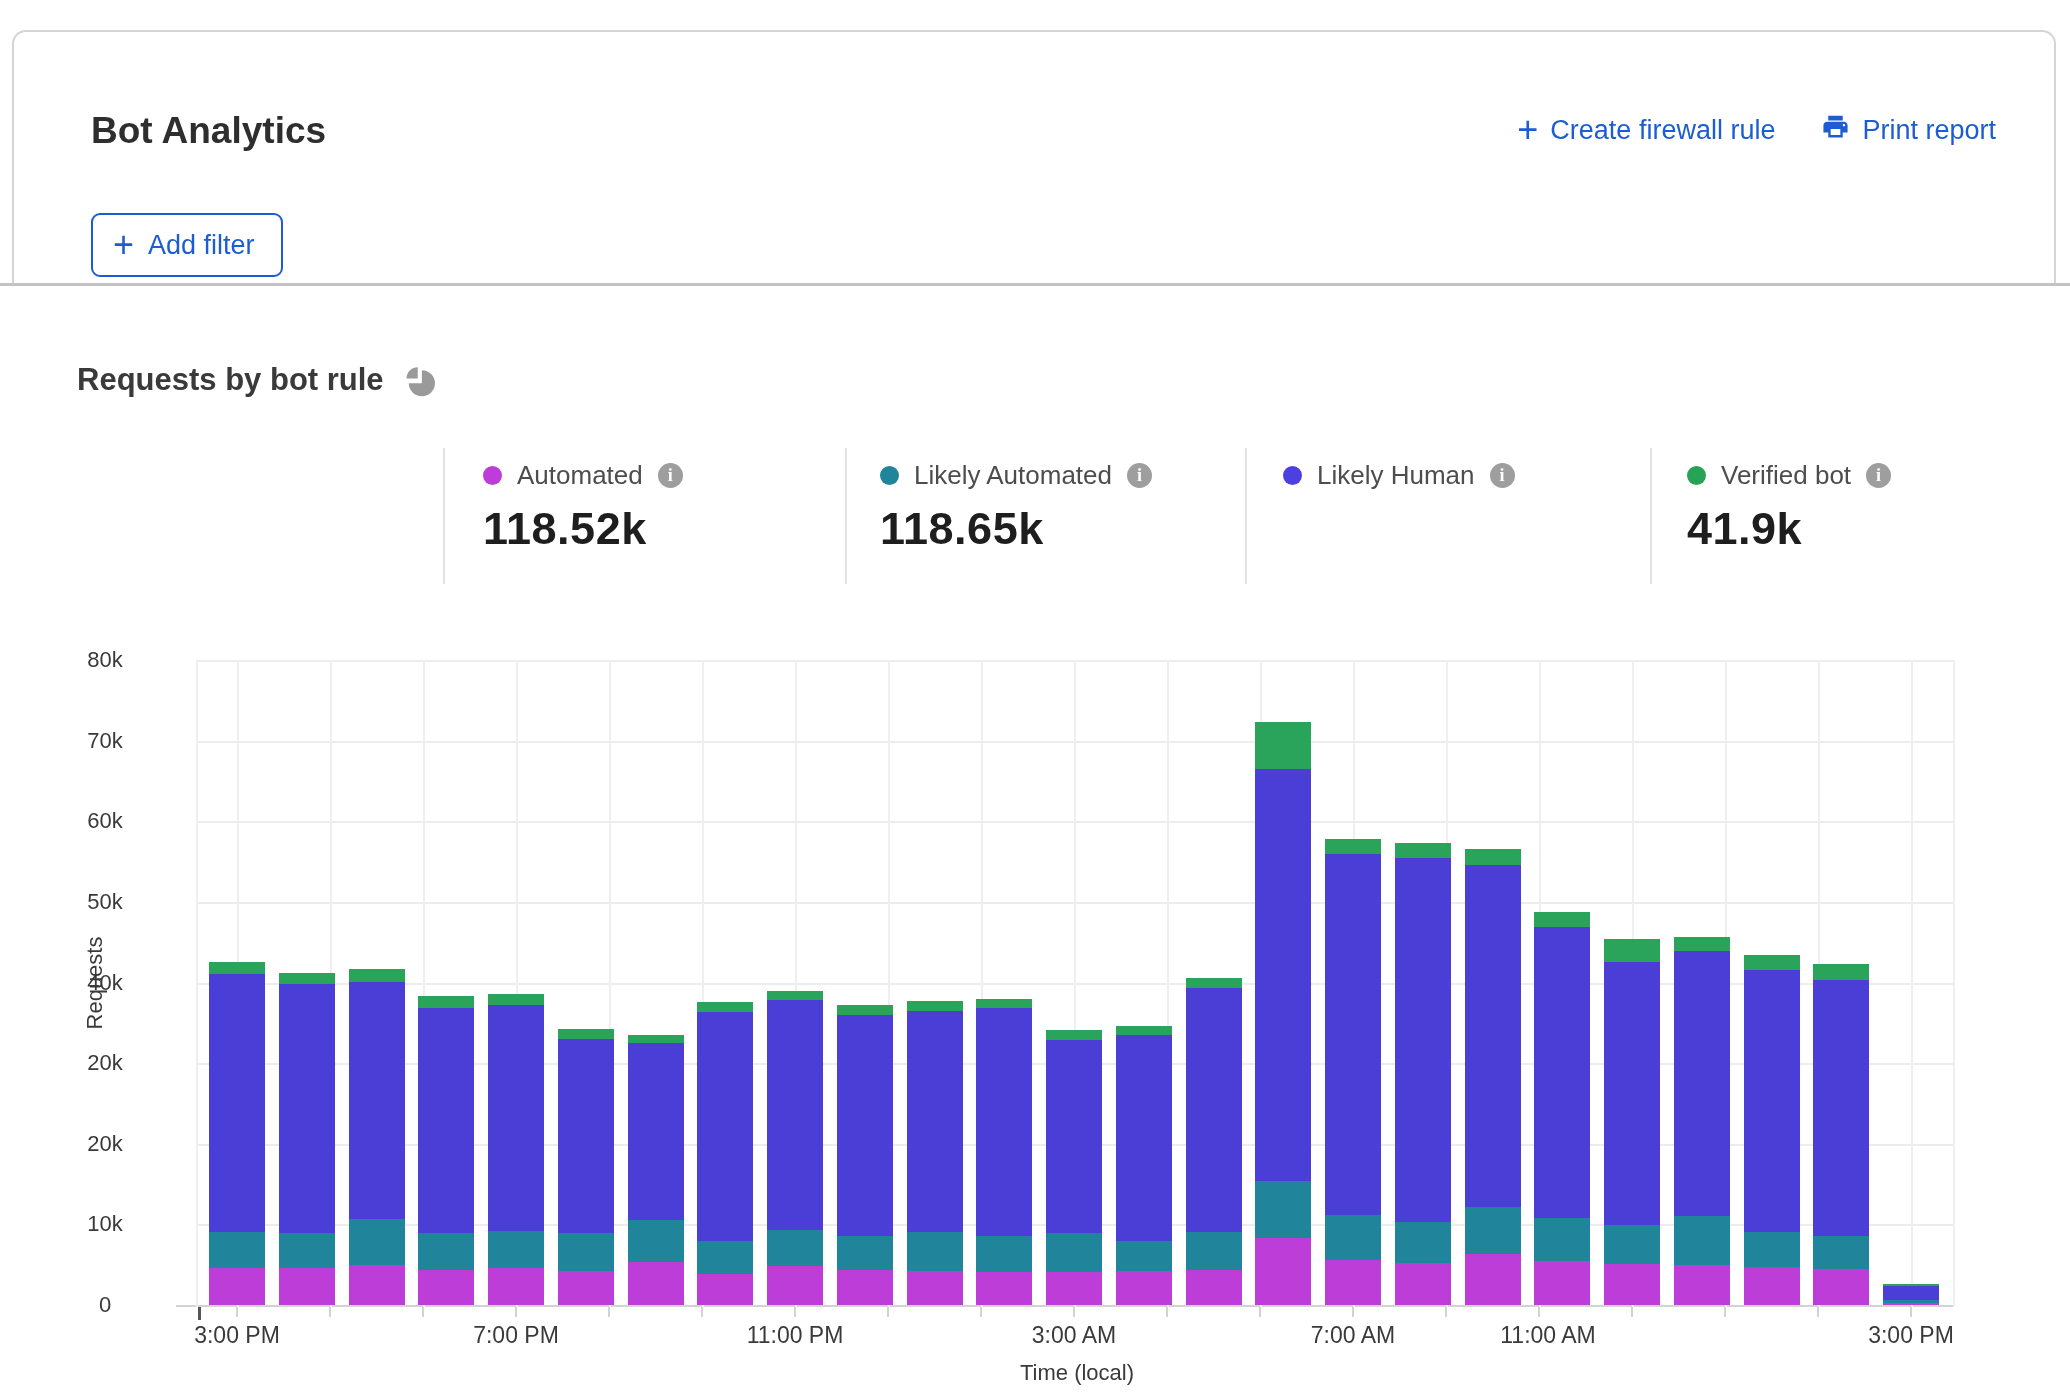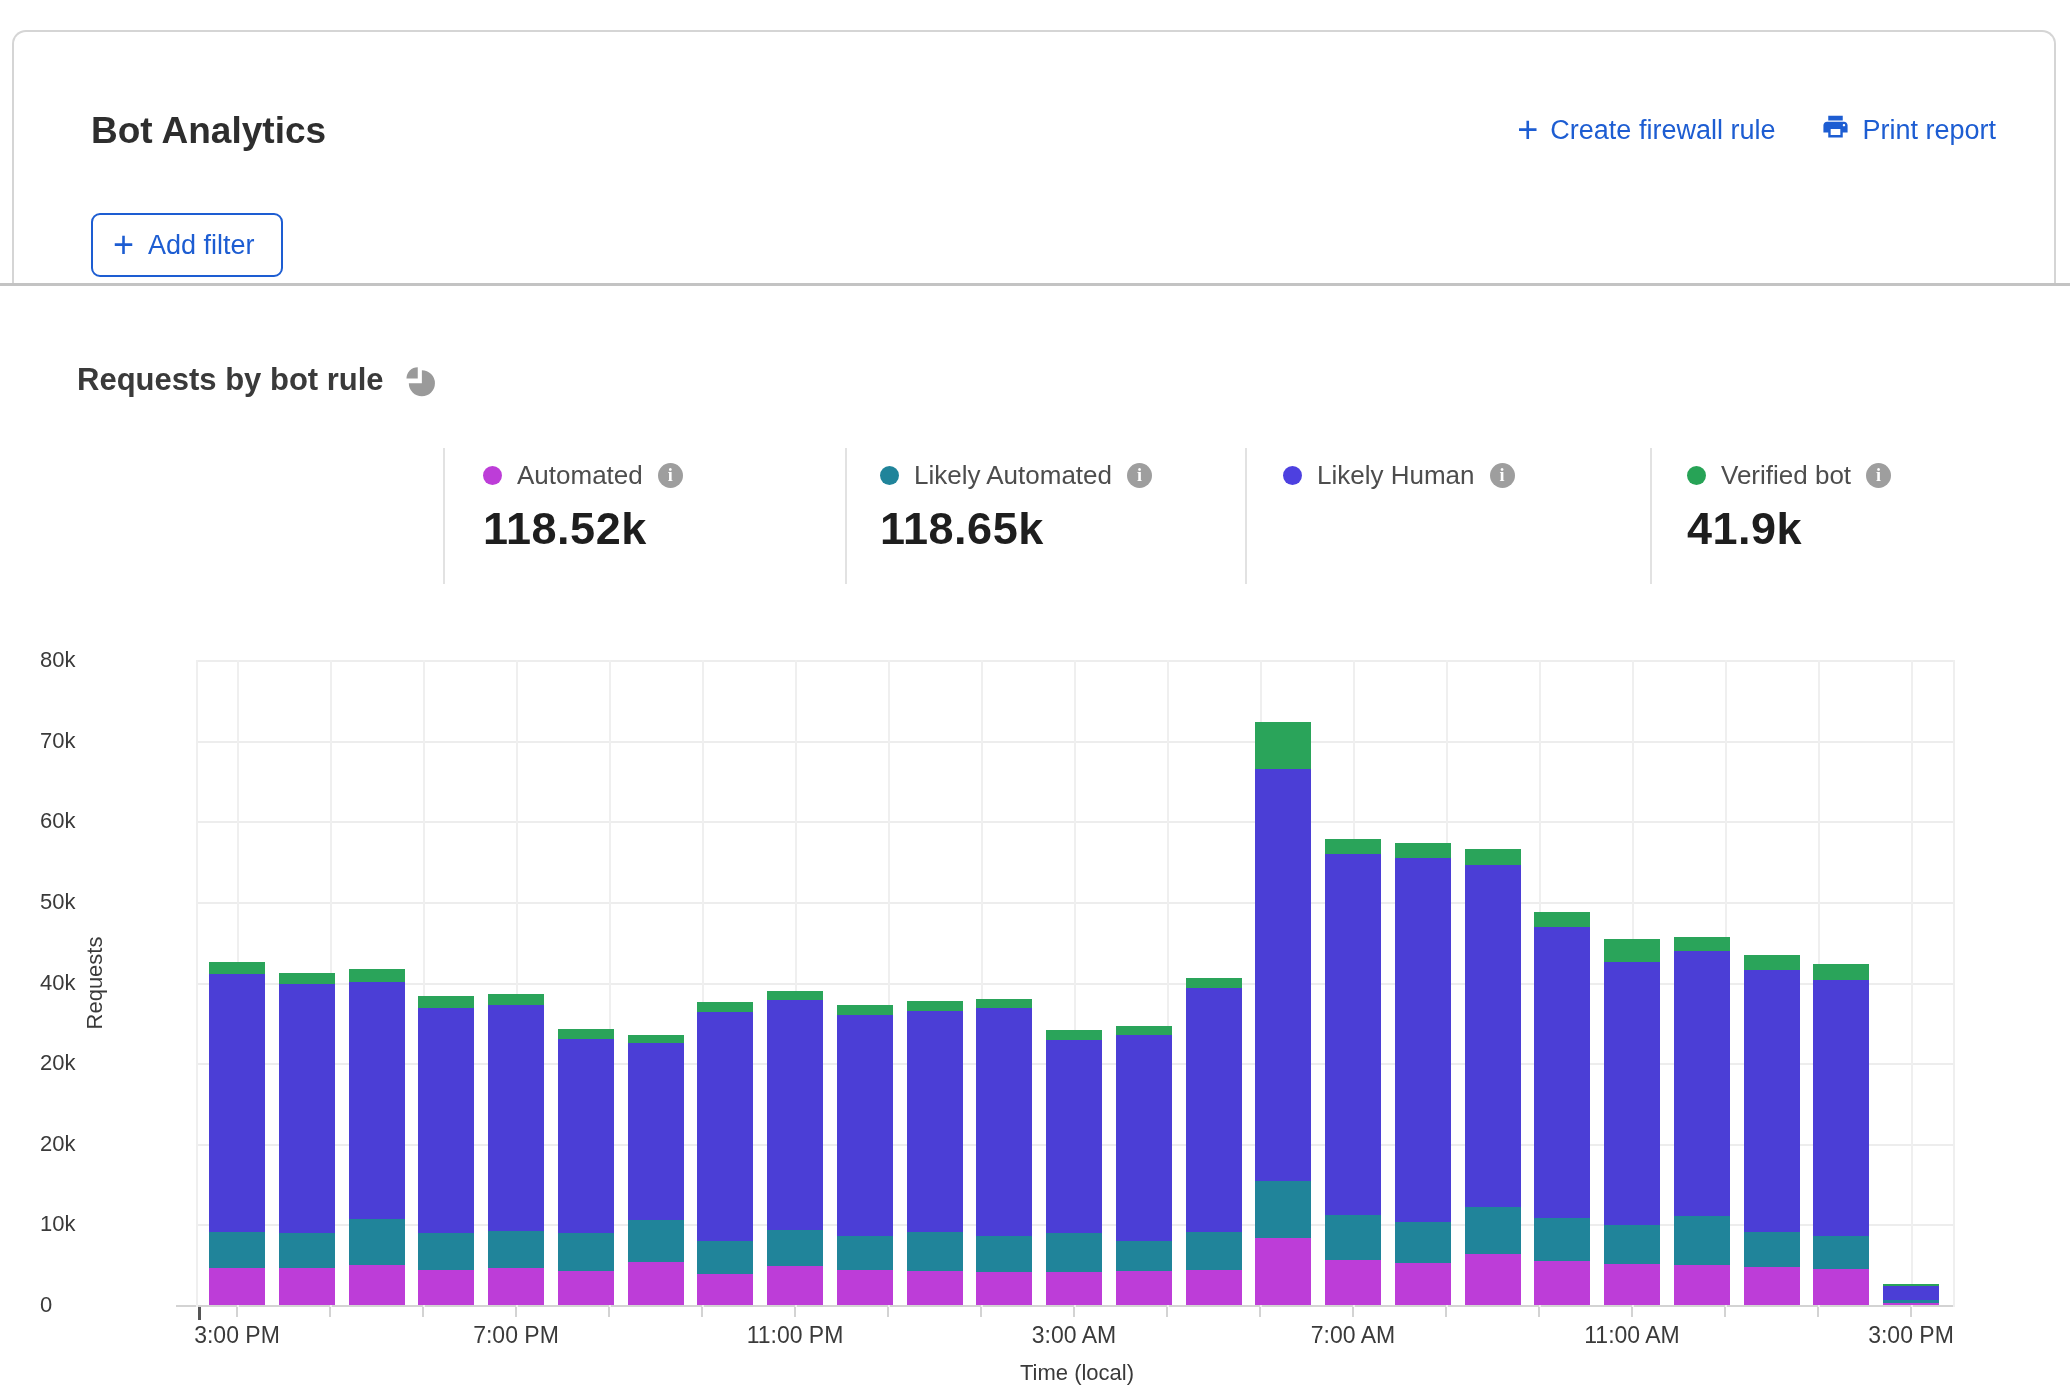--- a/index.html
+++ b/index.html
@@ -32,21 +32,21 @@
   .stat-value{margin-top:13px;font-size:45px;font-weight:700;color:#1e1e1e;letter-spacing:.5px;}
   .stat-sep{position:absolute;top:448px;width:2px;height:136px;background:#e2e2e2;}
 
   
   #plot{position:absolute;left:196px;top:660px;width:1759px;height:647px;}
   .hgrid{position:absolute;left:0;width:100%;height:2px;background:#ededed;}
   .hgrid.axis{background:#d3d3d3;left:-20px;width:calc(100% + 20px);}
   .vgrid{position:absolute;top:0;width:2px;height:100%;background:#efefef;}
   .bar{position:absolute;bottom:2px;}
   .seg{position:absolute;left:0;width:100%;}
-  .ylabel-tick{position:absolute;left:40px;width:130px;text-align:left;font-size:22px;color:#3a3a3a;}
+  .ylabel-tick{position:absolute;left:40px;width:130px;text-align:center;font-size:22px;color:#3a3a3a;}
   .xlabel-tick{position:absolute;top:1322px;width:200px;text-align:center;font-size:23px;color:#3a3a3a;}
   .tickmark{position:absolute;top:1307px;width:2px;height:10px;background:#d3d3d3;}
   .tickmark.dark{width:3px;height:13px;background:#555;}
   .axis-title-y{position:absolute;left:95px;top:983px;transform:translate(-50%,-50%) rotate(-90deg);font-size:22px;color:#3a3a3a;white-space:nowrap;}
   .axis-title-x{position:absolute;top:1360px;left:877px;width:400px;text-align:center;font-size:22px;color:#3a3a3a;}
 </style>
 </head>
 <body>
 
 <div class="canvas">
@@ -319,21 +319,21 @@
       <div class="ylabel-tick" style="top: 969.5px;">40k</div>
       <div class="ylabel-tick" style="top: 888.875px;">50k</div>
       <div class="ylabel-tick" style="top: 808.25px;">60k</div>
       <div class="ylabel-tick" style="top: 727.625px;">70k</div>
       <div class="ylabel-tick" style="top: 647px;">80k</div>
       <div class="xlabel-tick" style="left: 137px;">3:00 PM</div>
       <div class="xlabel-tick" style="left: 416px;">7:00 PM</div>
       <div class="xlabel-tick" style="left: 695px;">11:00 PM</div>
       <div class="xlabel-tick" style="left: 974px;">3:00 AM</div>
       <div class="xlabel-tick" style="left: 1253px;">7:00 AM</div>
-      <div class="xlabel-tick" style="left: 1532px;">11:00 AM</div>
+      <div class="xlabel-tick" style="left: 1448px;">11:00 AM</div>
       <div class="xlabel-tick" style="left: 1811px;">3:00 PM</div>
       <div class="tickmark" style="left: 236px;"></div>
       <div class="tickmark" style="left: 329px;"></div>
       <div class="tickmark" style="left: 422px;"></div>
       <div class="tickmark" style="left: 515px;"></div>
       <div class="tickmark" style="left: 608px;"></div>
       <div class="tickmark" style="left: 701px;"></div>
       <div class="tickmark" style="left: 794px;"></div>
       <div class="tickmark" style="left: 887px;"></div>
       <div class="tickmark" style="left: 980px;"></div>

